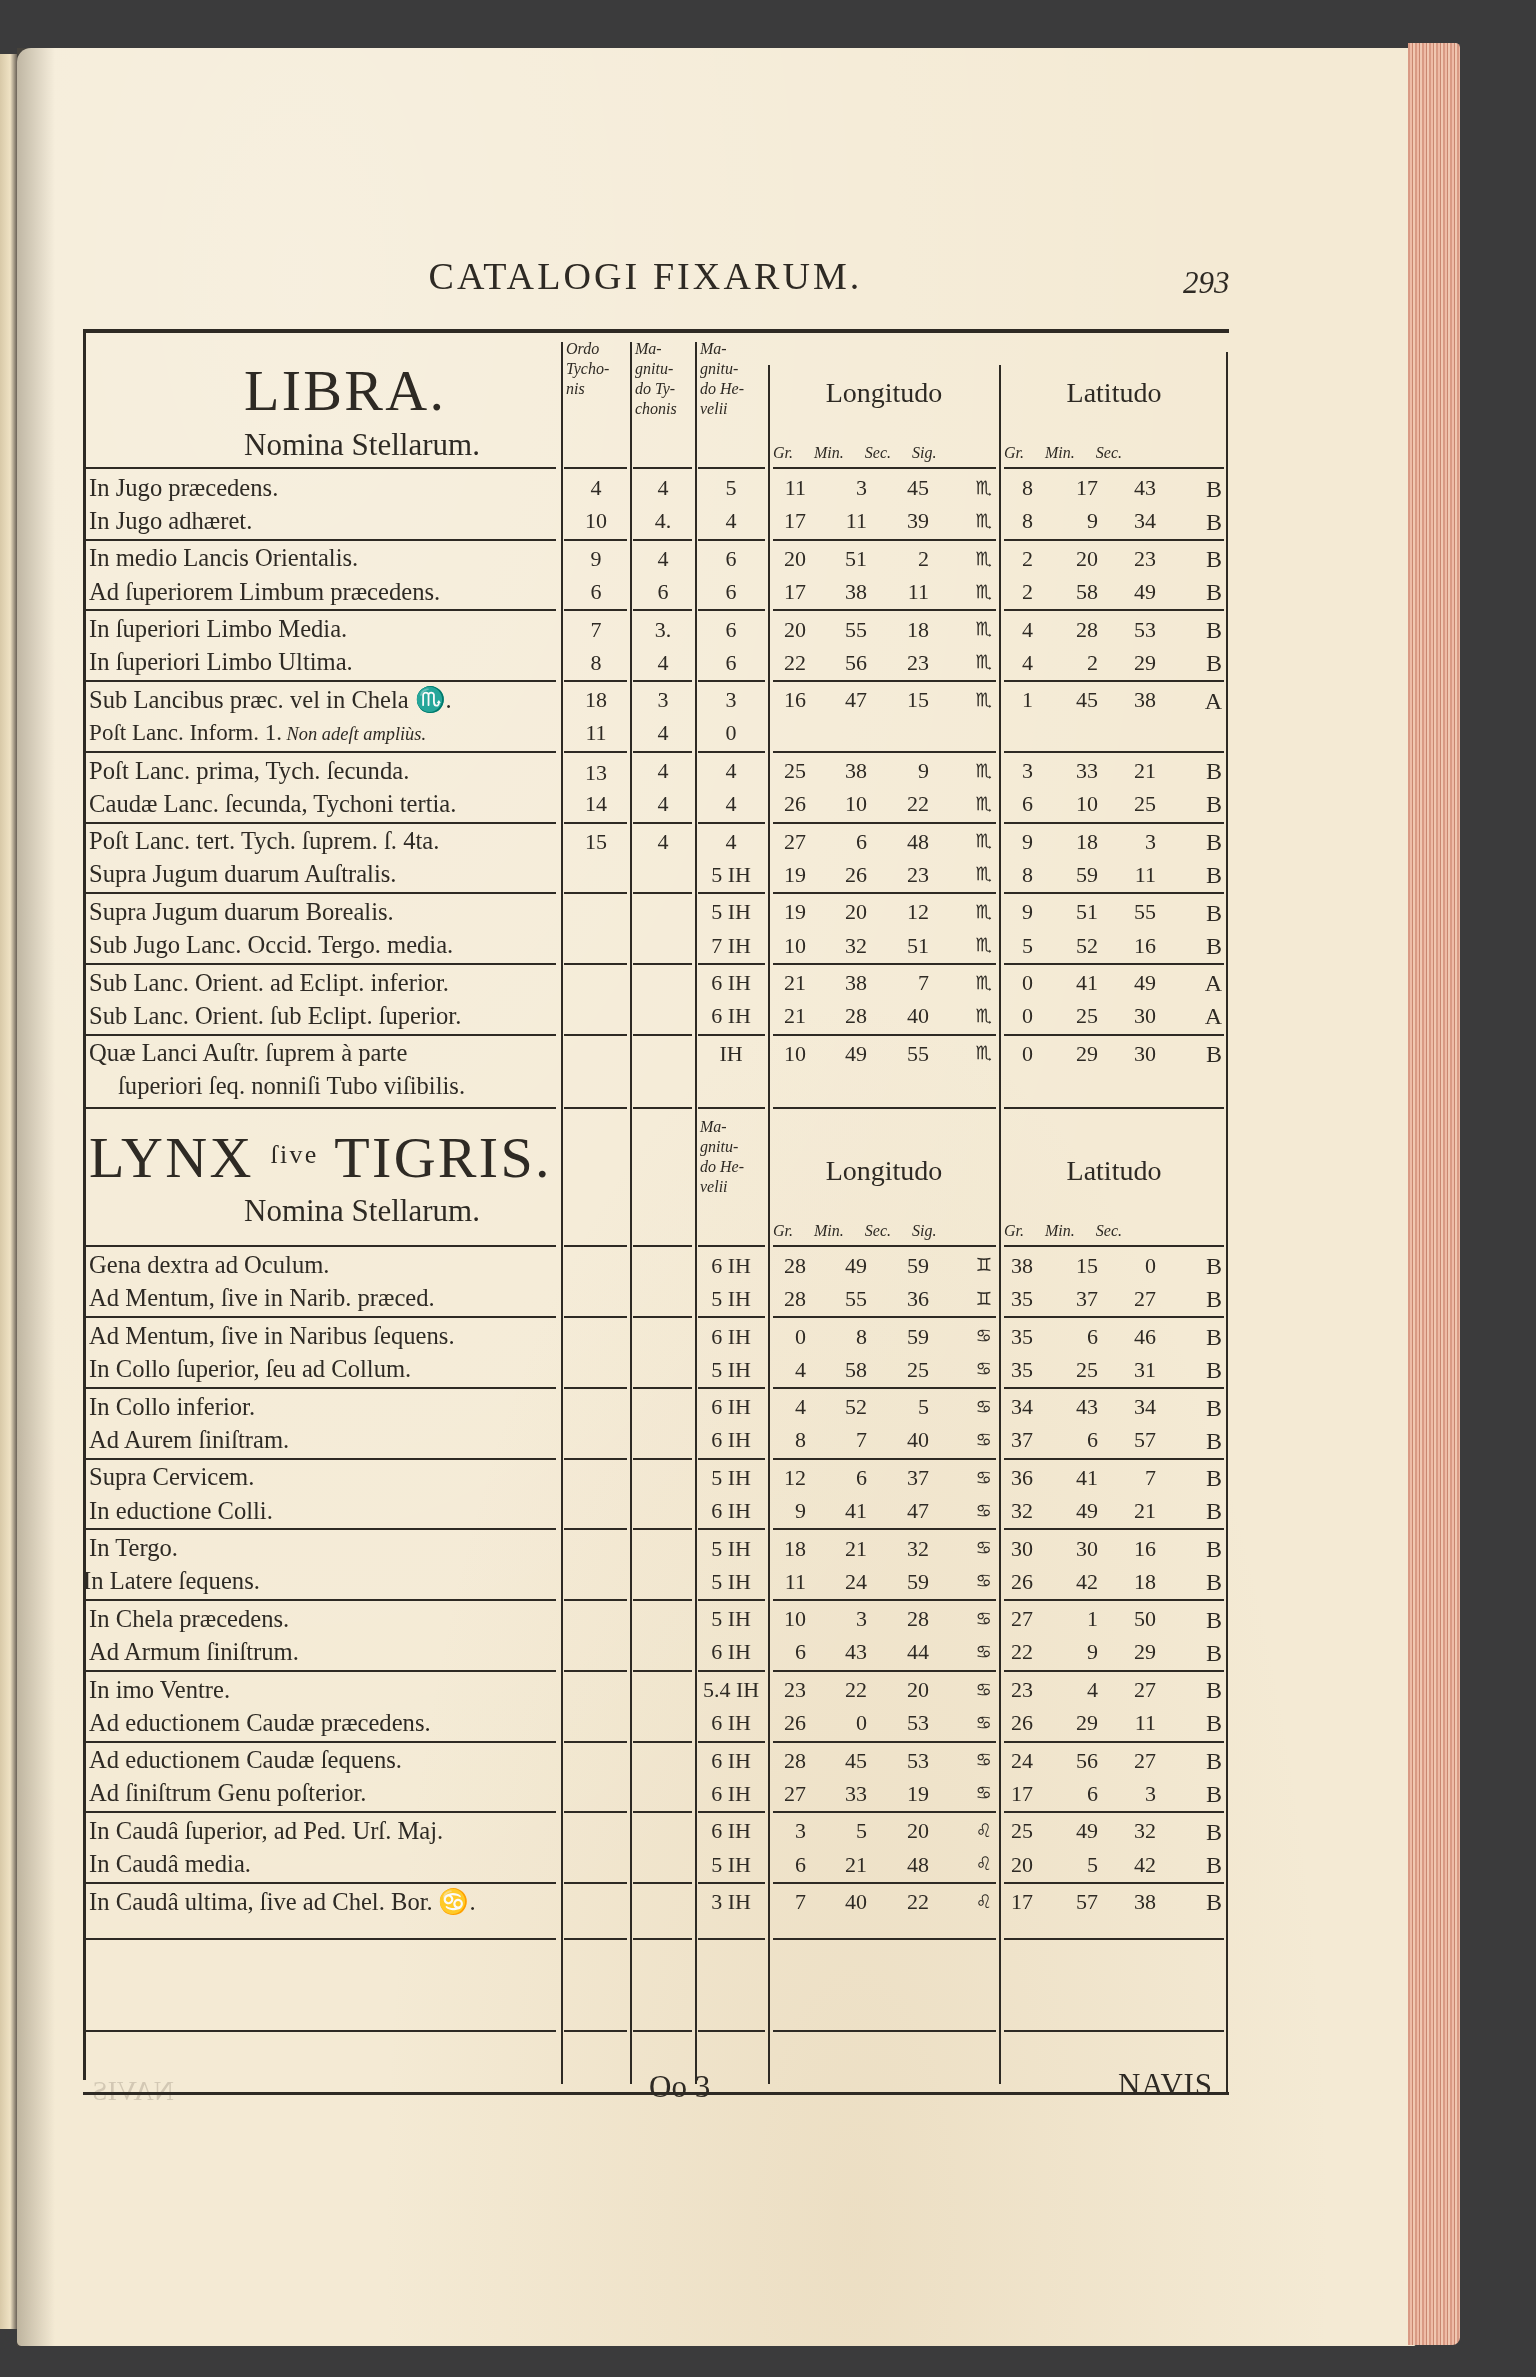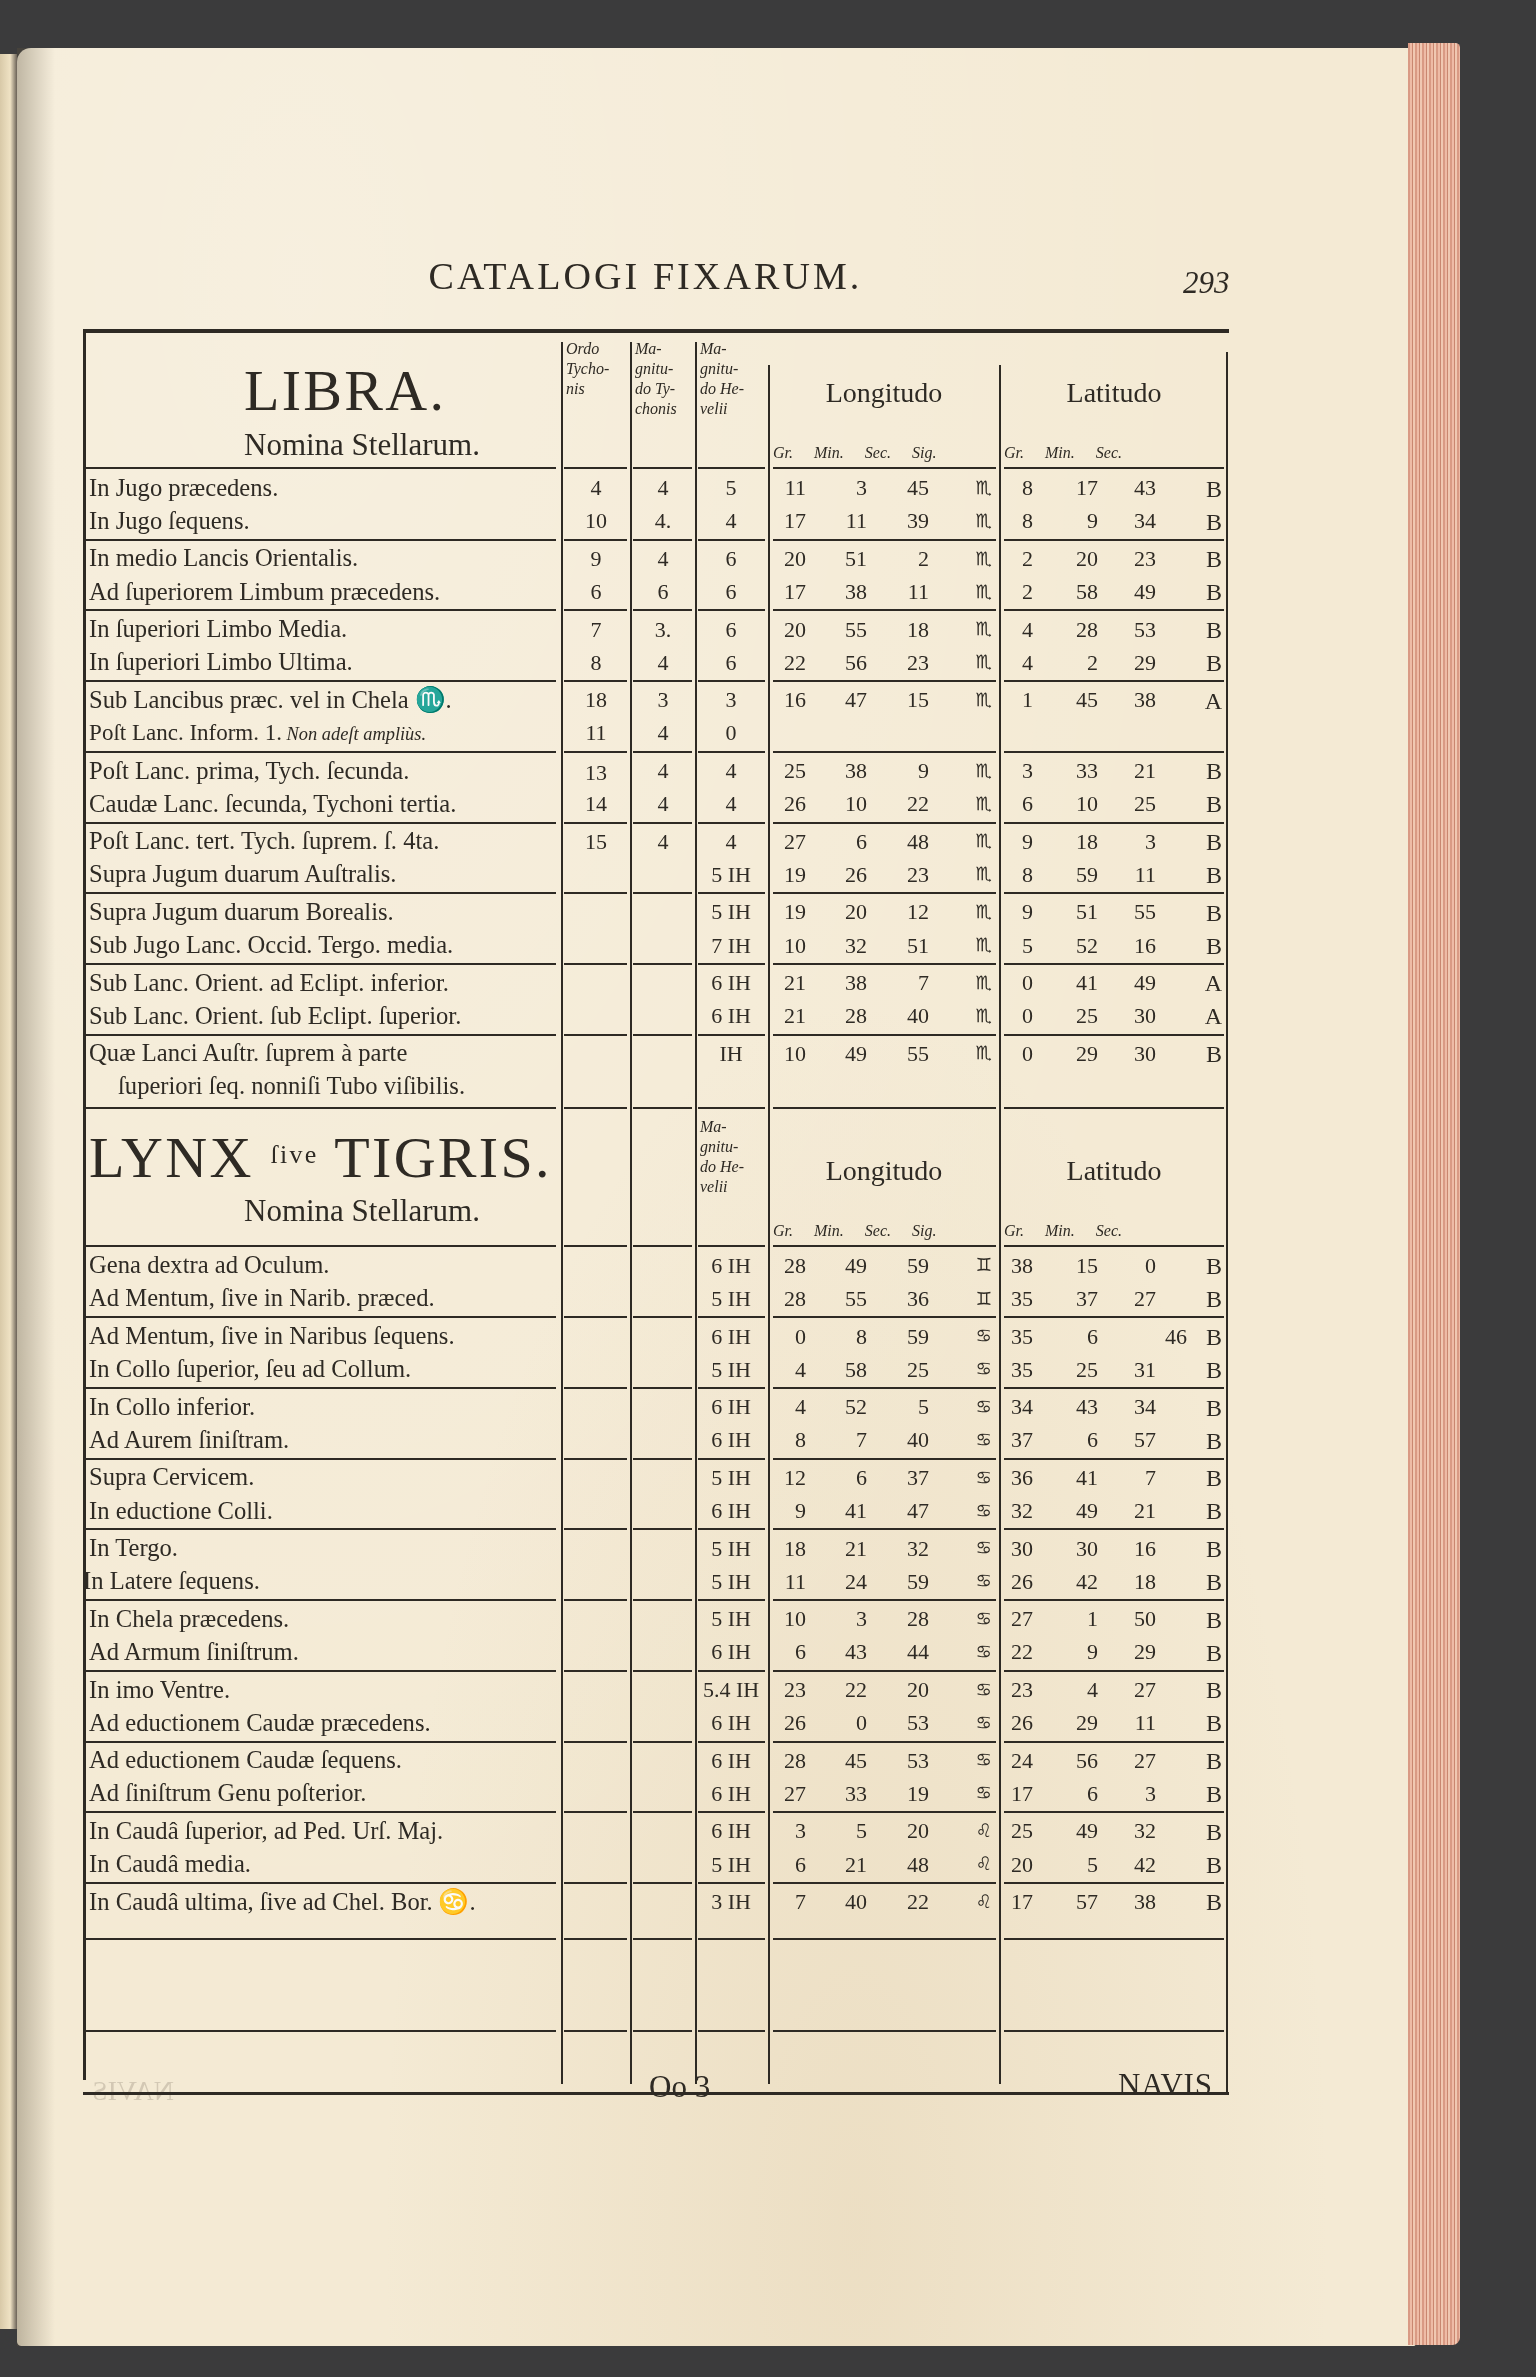--- a/index.html
+++ b/index.html
@@ -68,21 +68,21 @@
     <div class="cell num" style="top: 148px; left: 503px; width: 154px; text-align: center;">4</div>
     <div class="cell num" style="top: 148px; left: 571px; width: 154px; text-align: center;">5</div>
     <div class="cell num" style="top: 148px; left: 569px; width: 154px; text-align: right;">11</div>
     <div class="cell num" style="top: 148px; left: 630px; width: 154px; text-align: right;">3</div>
     <div class="cell num" style="top: 148px; left: 692px; width: 154px; text-align: right;">45</div>
     <div class="cell sig" style="top: 150px; left: 755px; width: 154px; text-align: right;">♏</div>
     <div class="cell num" style="top: 148px; left: 796px; width: 154px; text-align: right;">8</div>
     <div class="cell num" style="top: 148px; left: 861px; width: 154px; text-align: right;">17</div>
     <div class="cell num" style="top: 148px; left: 919px; width: 154px; text-align: right;">43</div>
     <div class="cell ab" style="top: 148px; left: 985px; width: 154px; text-align: right;">B</div>
-    <div class="cell name" style="top: 180px; left: 6.1px;">In Jugo ſequens.</div>
+    <div class="cell name" style="top: 180px; left: 6.1px;">In Jugo adhæret.</div>
     <div class="cell num" style="top: 181px; left: 436px; width: 154px; text-align: center;">10</div>
     <div class="cell num" style="top: 181px; left: 503px; width: 154px; text-align: center;">4.</div>
     <div class="cell num" style="top: 181px; left: 571px; width: 154px; text-align: center;">4</div>
     <div class="cell num" style="top: 181px; left: 569px; width: 154px; text-align: right;">17</div>
     <div class="cell num" style="top: 181px; left: 630px; width: 154px; text-align: right;">11</div>
     <div class="cell num" style="top: 181px; left: 692px; width: 154px; text-align: right;">39</div>
     <div class="cell sig" style="top: 183px; left: 755px; width: 154px; text-align: right;">♏</div>
     <div class="cell num" style="top: 181px; left: 796px; width: 154px; text-align: right;">8</div>
     <div class="cell num" style="top: 181px; left: 861px; width: 154px; text-align: right;">9</div>
     <div class="cell num" style="top: 181px; left: 919px; width: 154px; text-align: right;">34</div>
@@ -342,21 +342,21 @@
     <div class="hrule" style="left: 690px; top: 987px; width: 223px;"></div>
     <div class="hrule" style="left: 921px; top: 987px; width: 220px;"></div>
     <div class="cell name" style="top: 995px; left: 6.1px;">Ad Mentum, ſive in Naribus ſequens.</div>
     <div class="cell num" style="top: 997px; left: 571px; width: 154px; text-align: center;">6 IH</div>
     <div class="cell num" style="top: 997px; left: 569px; width: 154px; text-align: right;">0</div>
     <div class="cell num" style="top: 997px; left: 630px; width: 154px; text-align: right;">8</div>
     <div class="cell num" style="top: 997px; left: 692px; width: 154px; text-align: right;">59</div>
     <div class="cell sig" style="top: 998px; left: 755px; width: 154px; text-align: right;">♋</div>
     <div class="cell num" style="top: 997px; left: 796px; width: 154px; text-align: right;">35</div>
     <div class="cell num" style="top: 997px; left: 861px; width: 154px; text-align: right;">6</div>
-    <div class="cell num" style="top: 997px; left: 919px; width: 154px; text-align: right; padding-left: 31px;">46</div>
+    <div class="cell num" style="top: 997px; left: 919px; width: 154px; text-align: right;">46</div>
     <div class="cell ab" style="top: 996px; left: 985px; width: 154px; text-align: right;">B</div>
     <div class="cell name" style="top: 1028px; left: 6.1px;">In Collo ſuperior, ſeu ad Collum.</div>
     <div class="cell num" style="top: 1030px; left: 571px; width: 154px; text-align: center;">5 IH</div>
     <div class="cell num" style="top: 1030px; left: 569px; width: 154px; text-align: right;">4</div>
     <div class="cell num" style="top: 1030px; left: 630px; width: 154px; text-align: right;">58</div>
     <div class="cell num" style="top: 1030px; left: 692px; width: 154px; text-align: right;">25</div>
     <div class="cell sig" style="top: 1031px; left: 755px; width: 154px; text-align: right;">♋</div>
     <div class="cell num" style="top: 1030px; left: 796px; width: 154px; text-align: right;">35</div>
     <div class="cell num" style="top: 1030px; left: 861px; width: 154px; text-align: right;">25</div>
     <div class="cell num" style="top: 1030px; left: 919px; width: 154px; text-align: right;">31</div>

